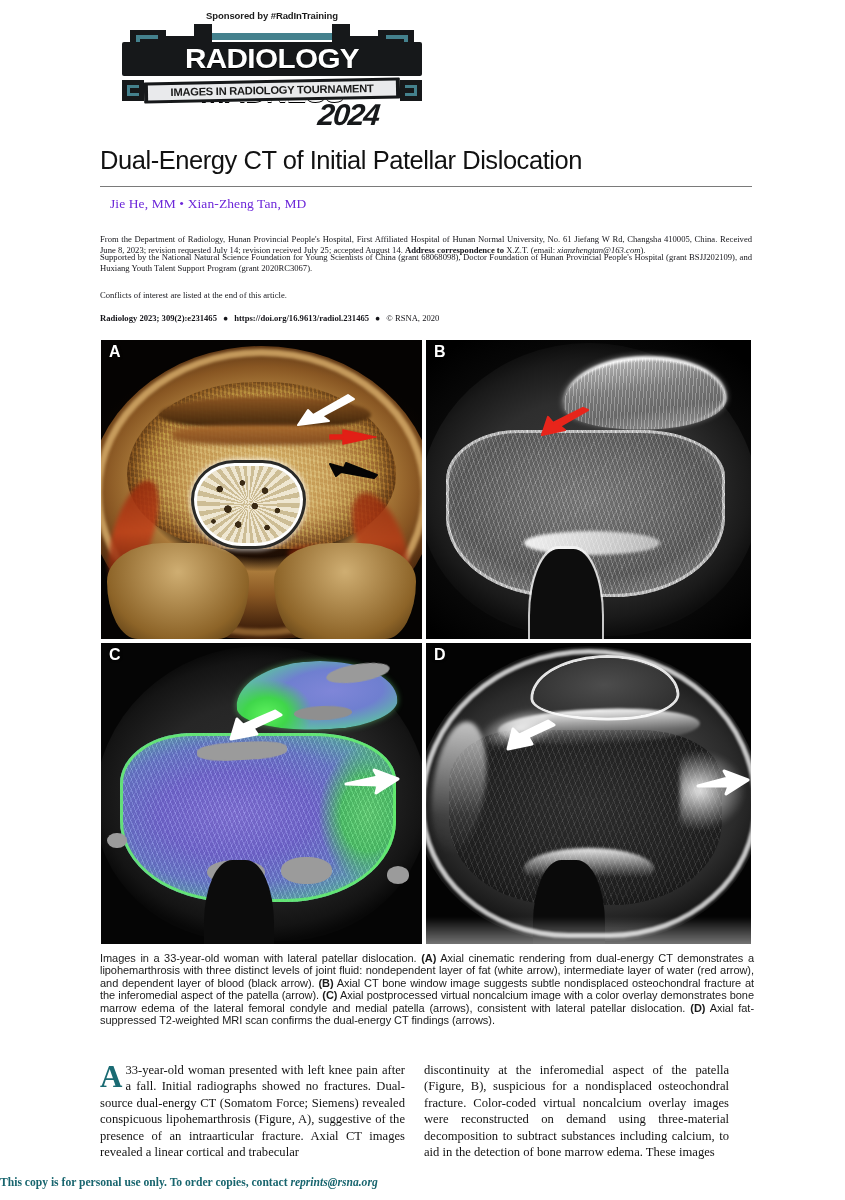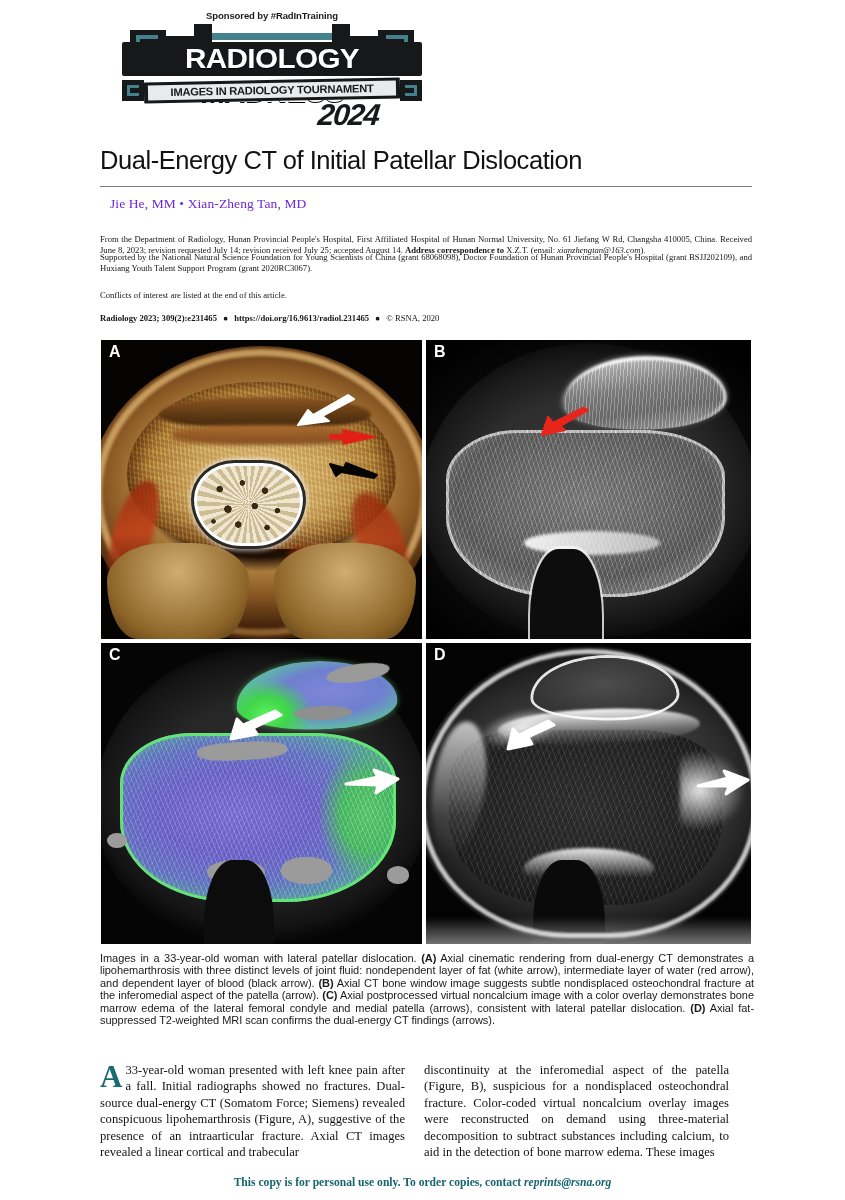--- a/index.html
+++ b/index.html
@@ -399,21 +399,21 @@
   .col-l { left:0; }
   .col-r { left:324px; }
   .dropcap {
     float:left; font-family:"Liberation Serif", serif;
     font-size:31px; line-height:26px; font-weight:700;
     color:#1a6b73; padding:1px 3px 0 0; margin-top:1px;
   }
 
   
   .footer {
-    position:absolute; left:0; top:1176px; width:845px; text-align:center;
+    position:absolute; left:0; top:1176px; width:845px; text-align:left;
     font-family:"Liberation Serif", serif;
     font-size:11.6px; font-weight:700; color:#18656e;
   }
   .footer i { font-style:italic; }
 </style>
 </head>
 <body>
 
 <div class="header">
 

